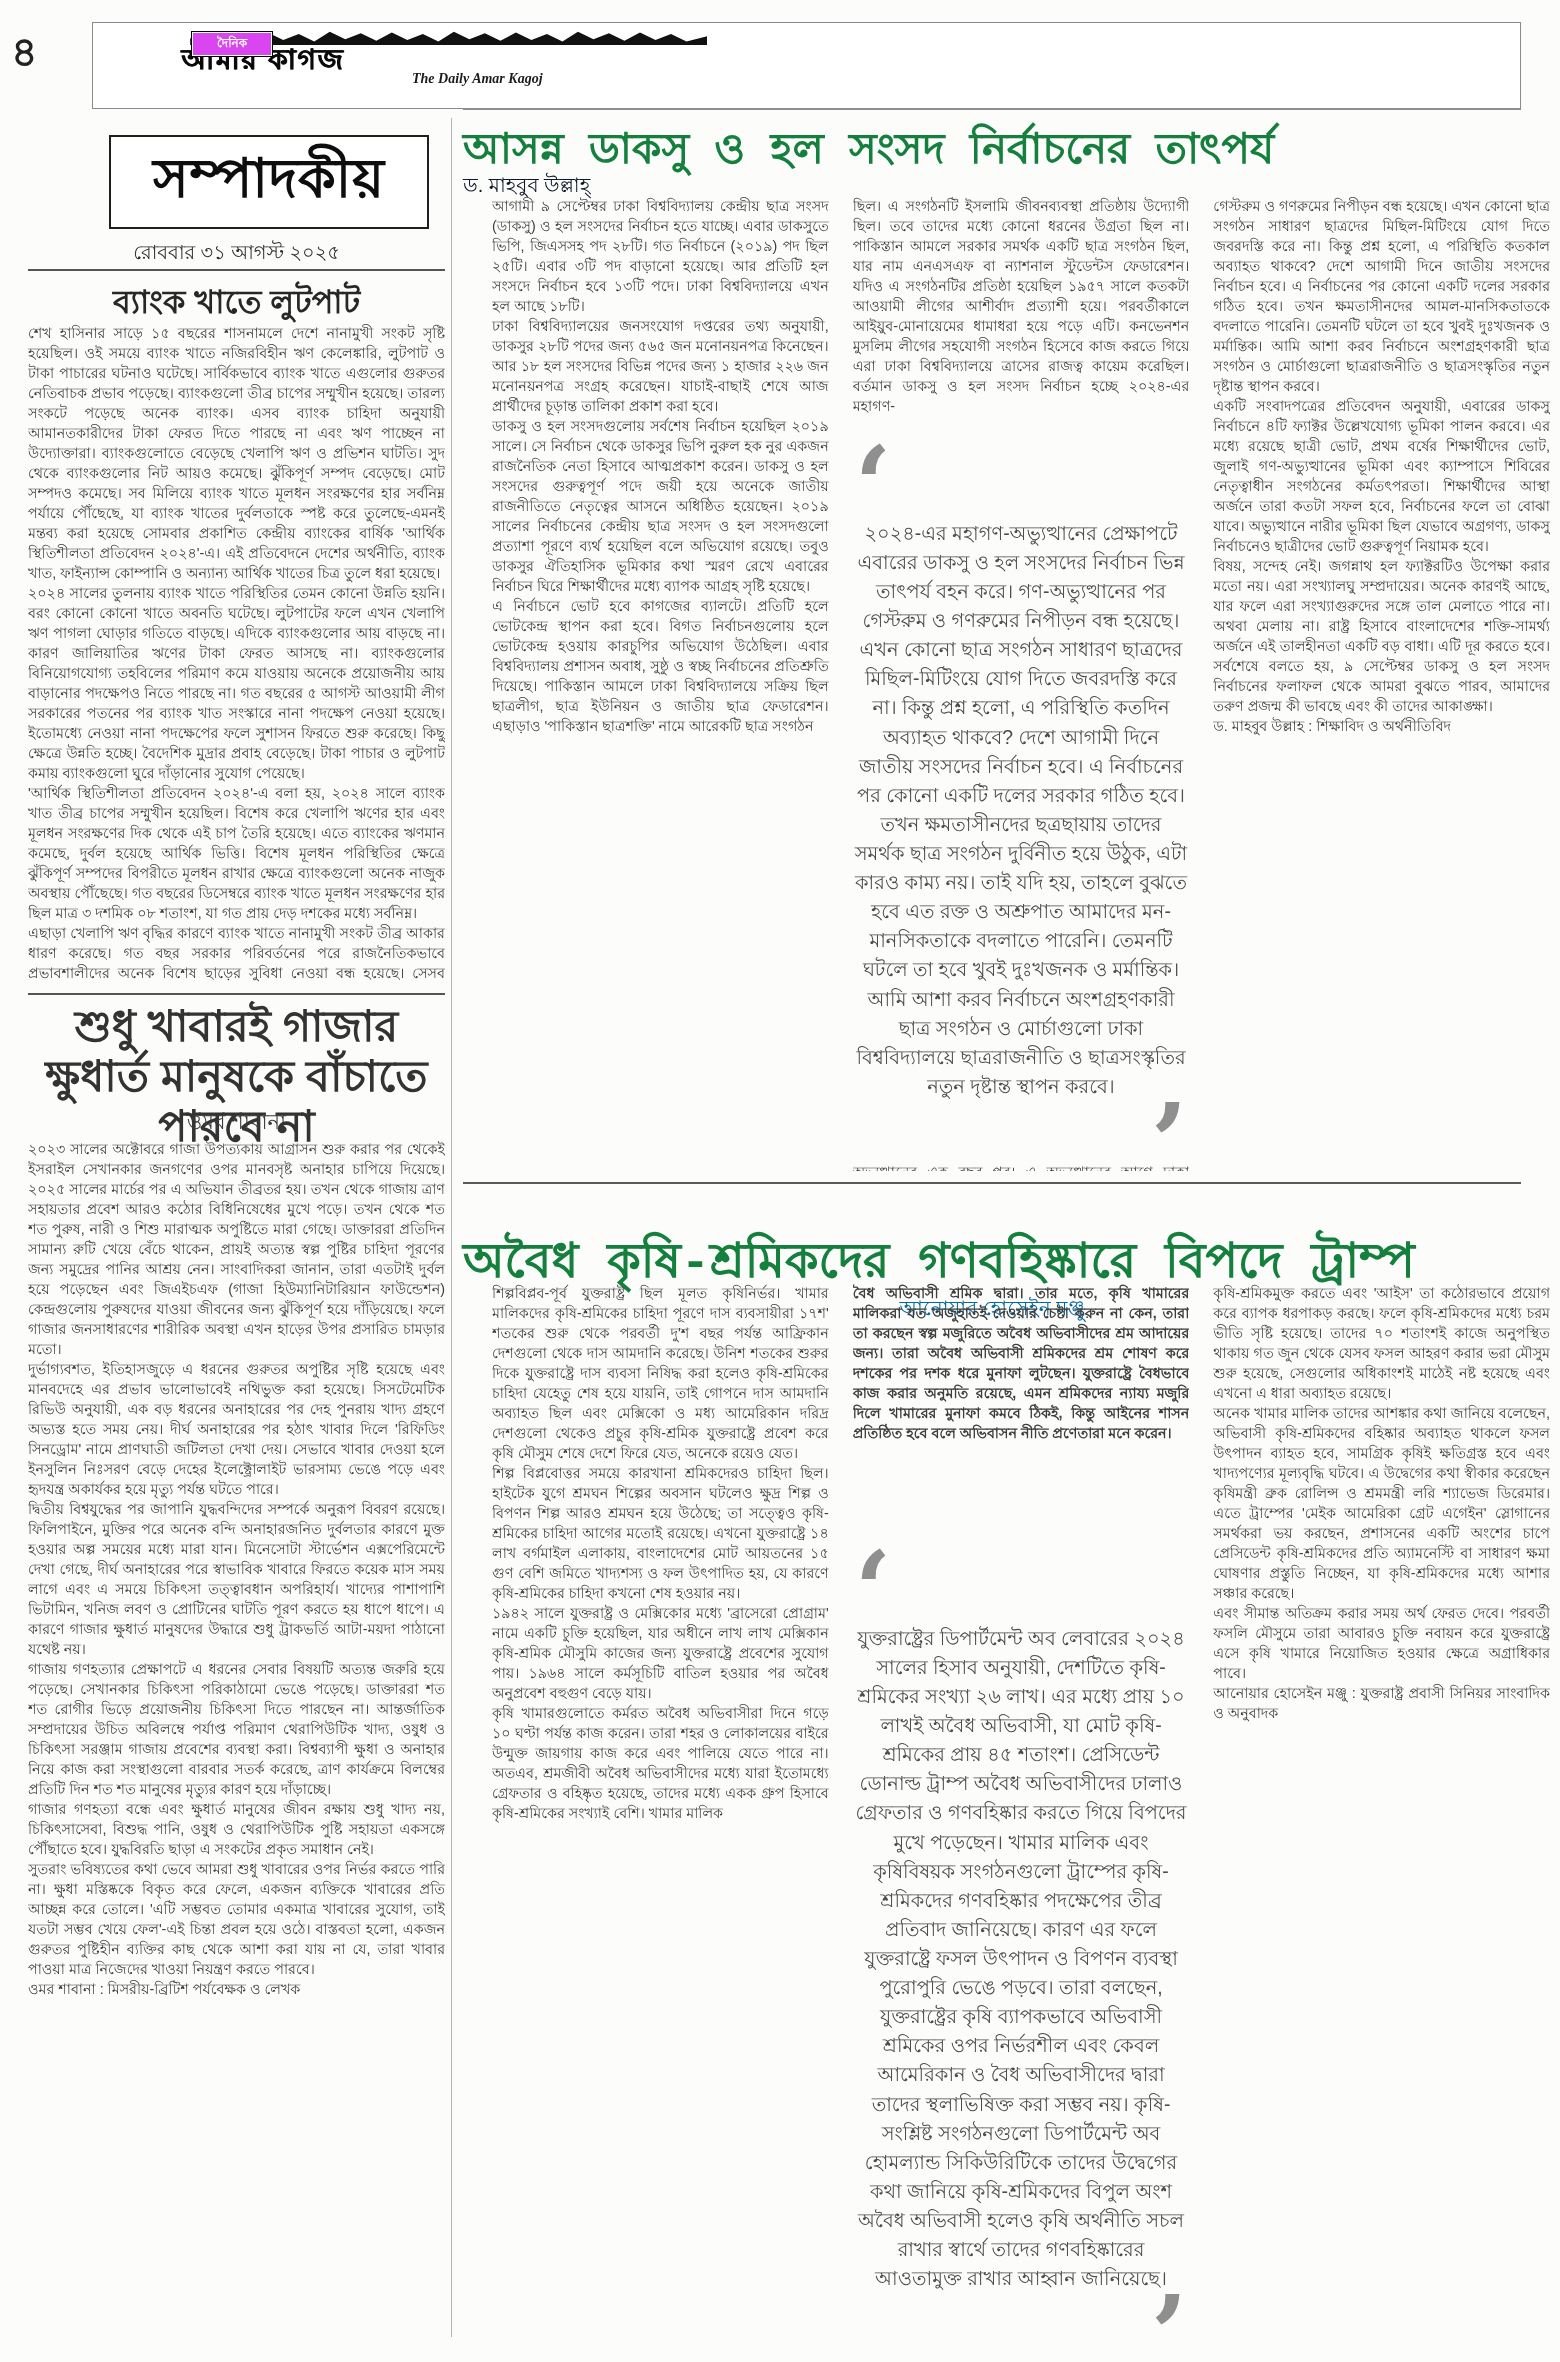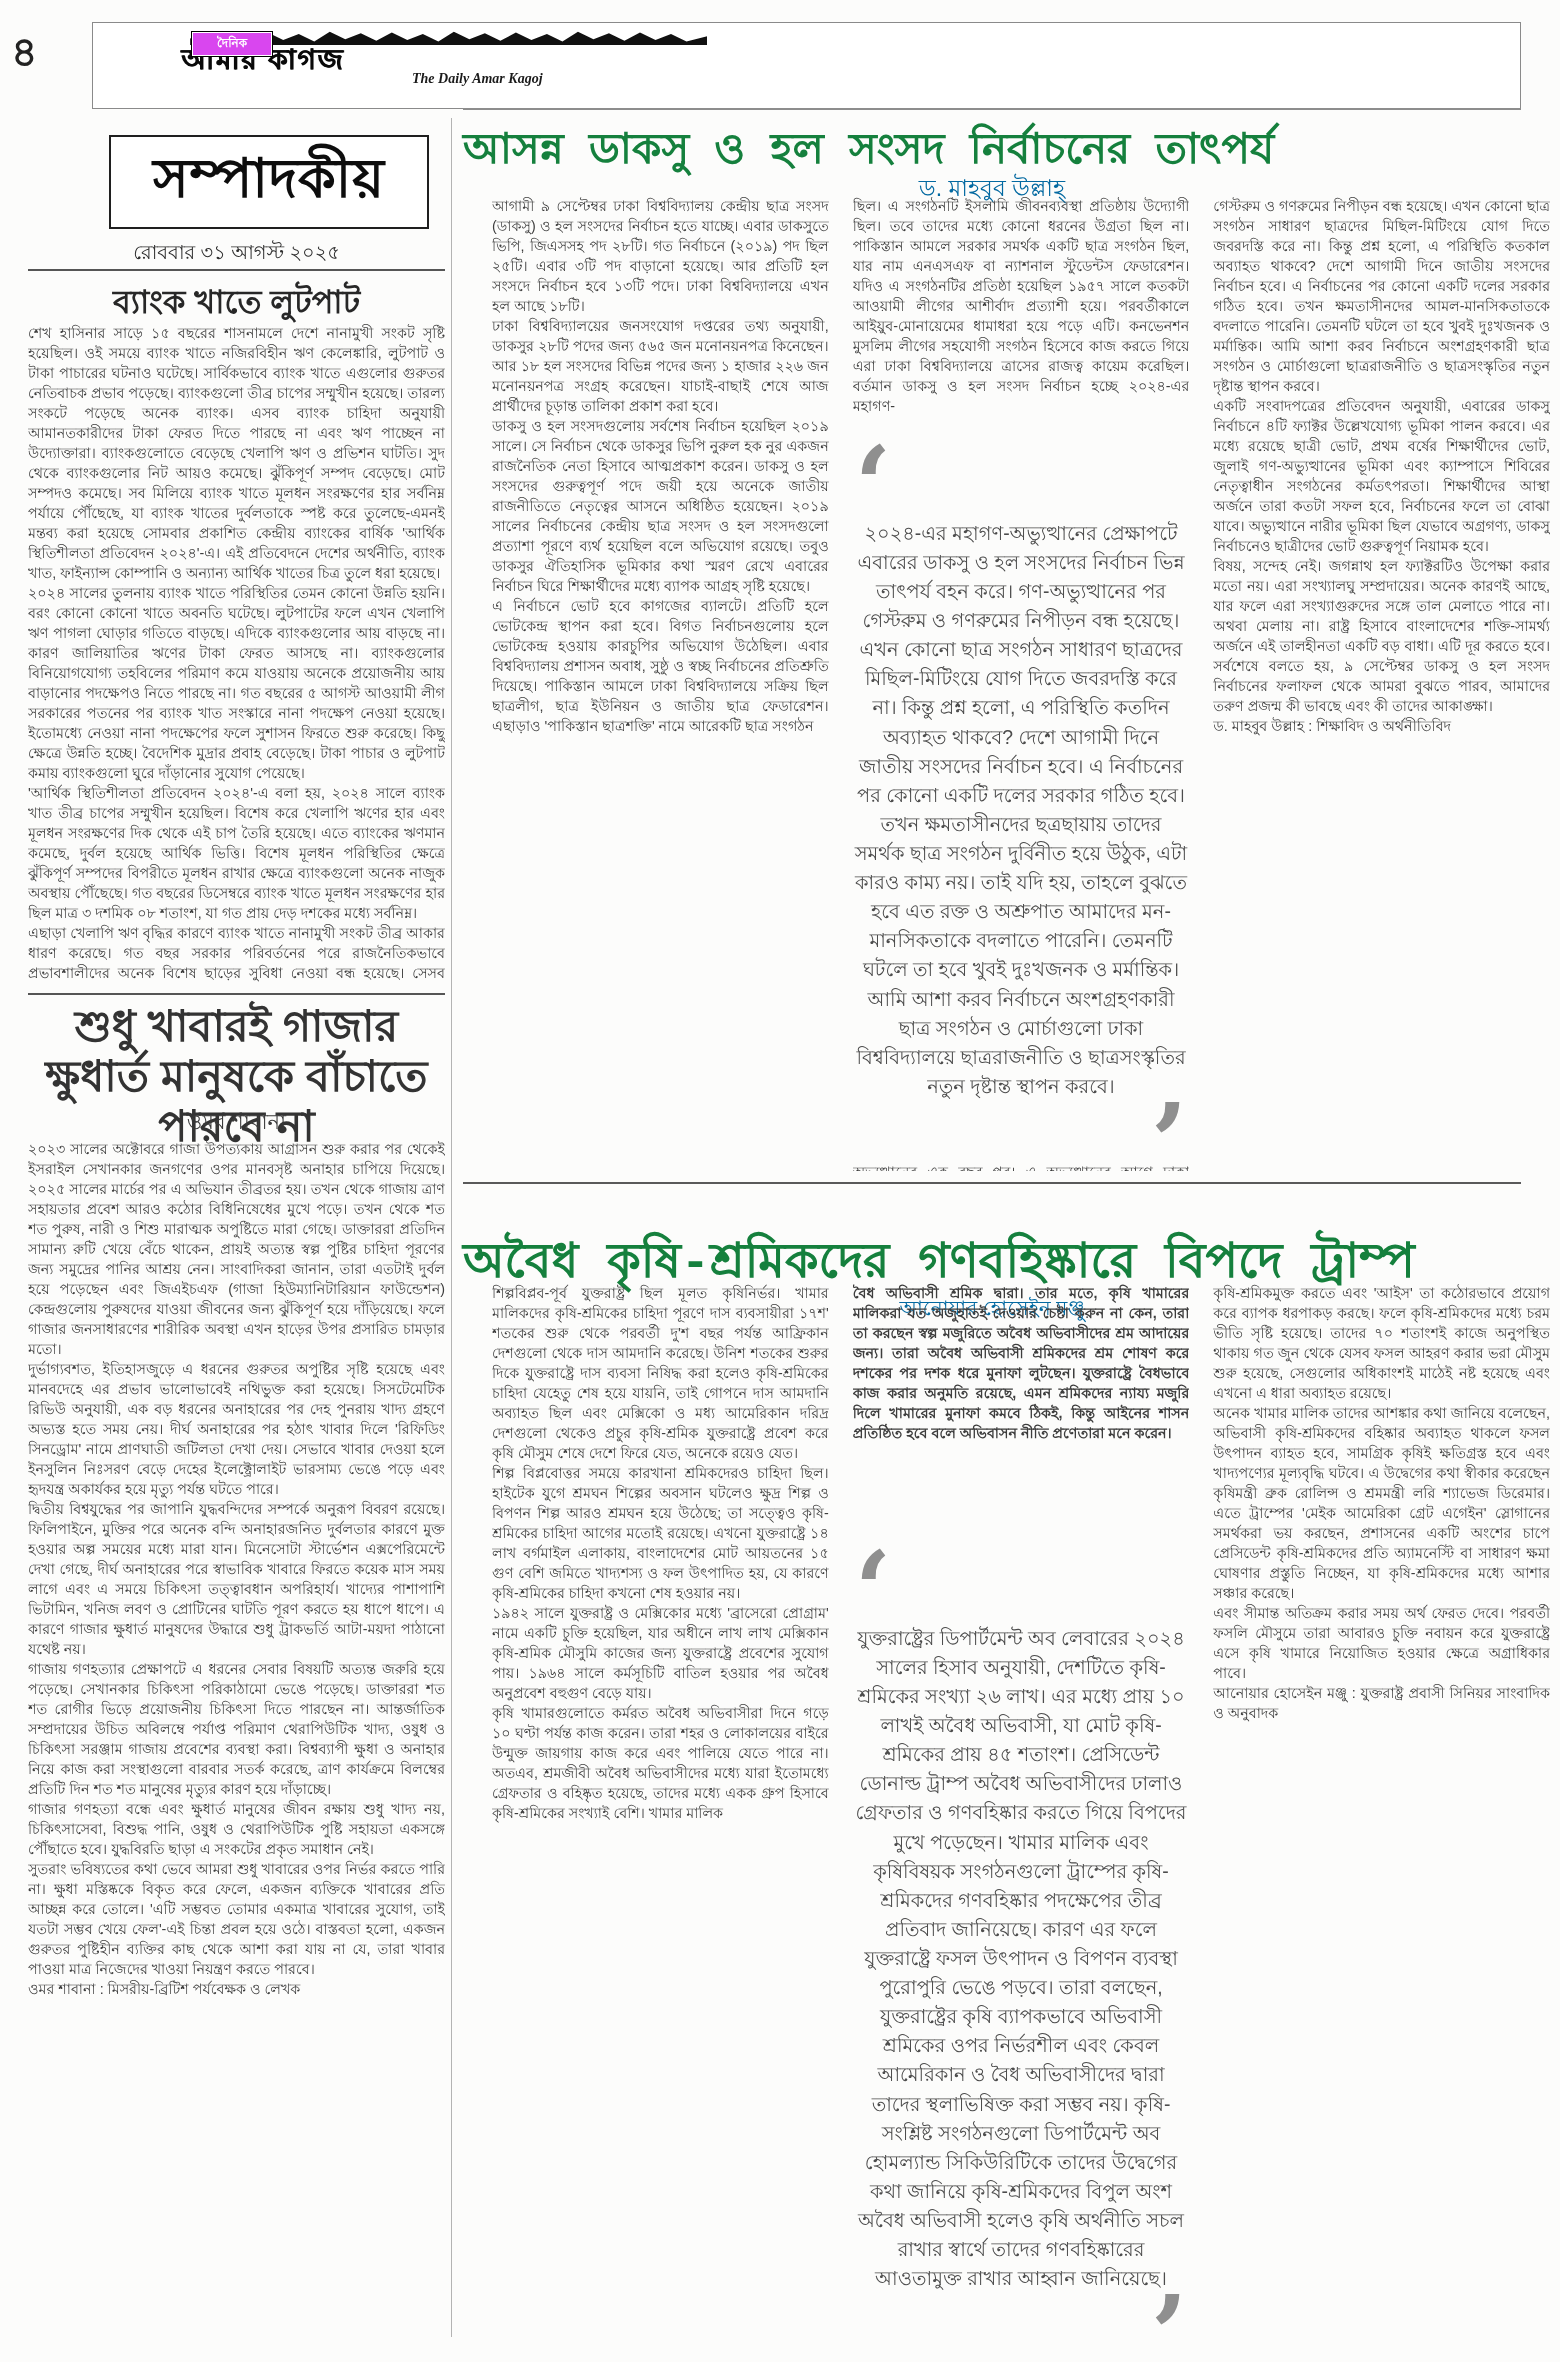--- a/index.html
+++ b/index.html
@@ -34,21 +34,21 @@
                 font-weight:bold;color:#333;}
   .ed2-byline{left:28px;top:1106px;width:417px;text-align:center;font-size:21px;color:#3a3a3a;}
   .ed2-body{left:28px;top:1139px;width:417px;height:1130px;}
   
   .vdiv{left:451px;top:118px;width:0.9px;height:2219px;background:#b3b3b3;}
   .rule-top-right{left:463px;top:108px;width:1058px;height:1.8px;background:#8d8d8d;}
   .rule-mid-right{left:463px;top:1182px;width:1058px;height:1.8px;background:#5a5a5a;}
   
   .art-headline{left:463px;width:1058px;text-align:left;font-weight:bold;color:#15803d;font-family:Liberation Mono, monospace;}
   .a1-headline{top:116px;font-size:42px;}
-  .a1-byline{left:463px;top:170px;width:1058px;text-align:center;font-size:23px;color:#0369a1;}
+  .a1-byline{left:463px;top:170px;width:1058px;font-size:20px;color:#0f172a;}
   .cols{left:463px;width:1058px;display:flex;gap:24px;overflow:hidden;margin-left:29px;}
   .cols .col{flex:1 1 0;overflow:hidden;}
   .cols1{top:196px;height:975px;}
   .a2-headline{top:1224px;font-size:48px;}
   .a2-byline{left:463px;top:1253px;width:1058px;text-align:center;font-size:20px;color:#0369a1;margin-top:40px;}
   .cols2{top:1283px;height:1056px;}
   .c2top1{height:255px;overflow:hidden;}
   .c2top2{height:273px;overflow:hidden;font-weight:bold;}
   
   .pq{padding:1.8px 1.8px;}

